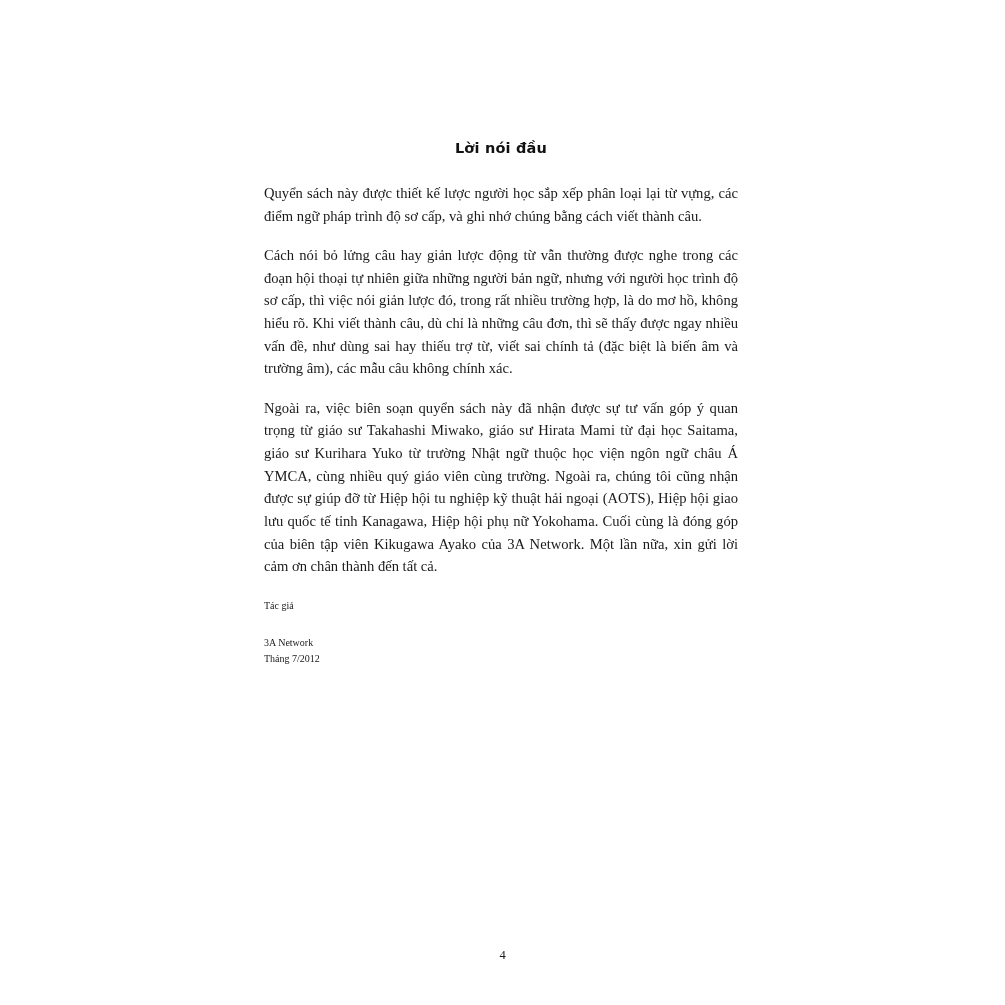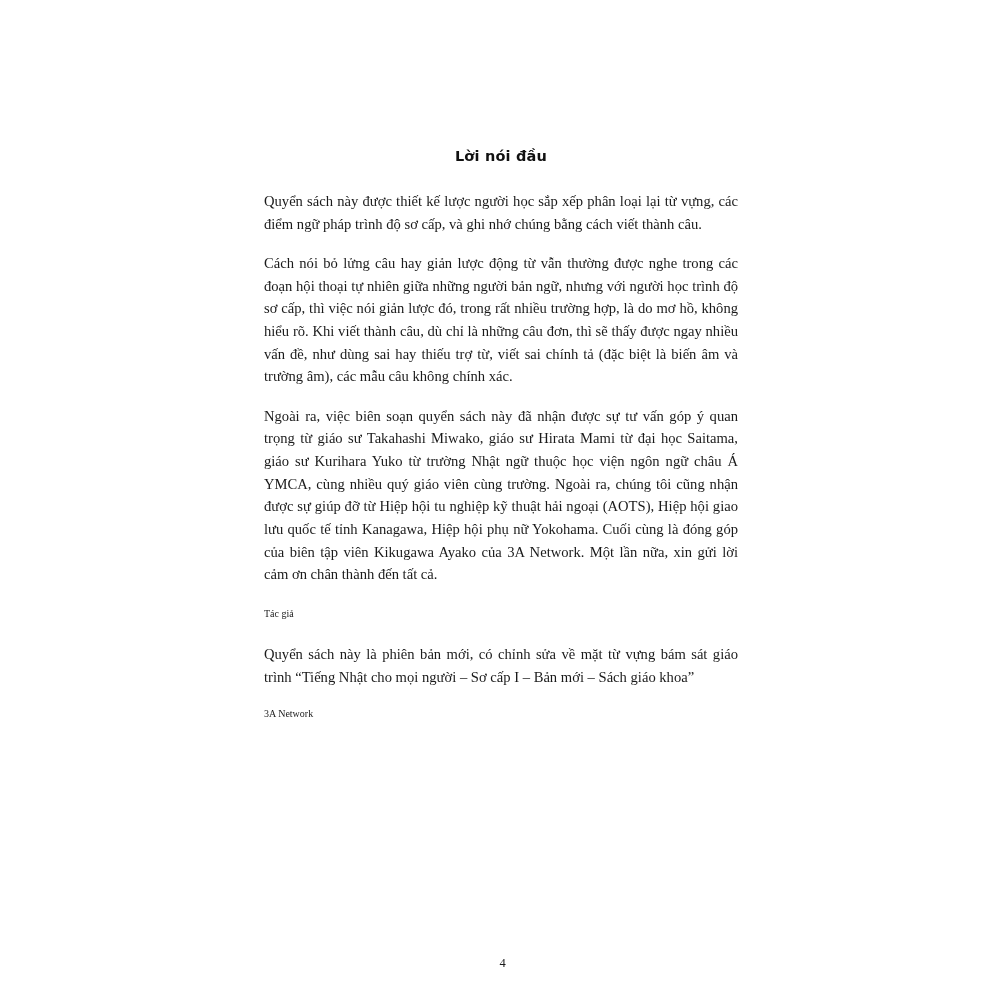--- a/index.html
+++ b/index.html
@@ -11,21 +11,21 @@
     height: 1005px;
     background: #ffffff;
     font-family: "Liberation Serif", serif;
     color: #1a1a1a;
     position: relative;
     overflow: hidden;
   }
   .page {
     position: absolute;
     left: 0;
-    top: 8px;
+    top: 0;
     width: 1005px;
     height: 926px;
     box-sizing: border-box;
   }
   .content {
     position: absolute;
     left: 264px;
     top: 140px;
     width: 474px;
   }
@@ -84,22 +84,22 @@
 
     <p class="para">Cách nói bỏ lửng câu hay giản lược động từ vẫn thường được nghe trong các đoạn hội thoại tự nhiên giữa những người bản ngữ, nhưng với người học trình độ sơ cấp, thì việc nói giản lược đó, trong rất nhiều trường hợp, là do mơ hồ, không hiểu rõ. Khi viết thành câu, dù chỉ là những câu đơn, thì sẽ thấy được ngay nhiều vấn đề, như dùng sai hay thiếu trợ từ, viết sai chính tả (đặc biệt là biến âm và trường âm), các mẫu câu không chính xác.</p>
 
 
     <p class="para">Ngoài ra, việc biên soạn quyển sách này đã nhận được sự tư vấn góp ý quan trọng từ giáo sư Takahashi Miwako, giáo sư Hirata Mami từ đại học Saitama, giáo sư Kurihara Yuko từ trường Nhật ngữ thuộc học viện ngôn ngữ châu Á YMCA, cùng nhiều quý giáo viên cùng trường. Ngoài ra, chúng tôi cũng nhận được sự giúp đỡ từ Hiệp hội tu nghiệp kỹ thuật hải ngoại (AOTS), Hiệp hội giao lưu quốc tế tỉnh Kanagawa, Hiệp hội phụ nữ Yokohama. Cuối cùng là đóng góp của biên tập viên Kikugawa Ayako của 3A Network. Một lần nữa, xin gửi lời cảm ơn chân thành đến tất cả.</p>
 
     <div class="signoff">
       <span class="line">Tác giả</span>
     </div>
 
-    <p class="para">Quyển sách này là phiên bản mới, có chỉnh sửa về mặt từ vựng bám sát giáo trình “Tiếng Nhật cho mọi người – Sơ cấp I – Bản mới – Sách giáo khoa”</p>
 
     <div class="signoff tight">
       <span class="line">3A Network</span>
+      <span class="line">Tháng 7/2012</span>
     </div>
 
   </div>
 
   <div class="page-number">4</div>
 </div>
 
 </body></html>

